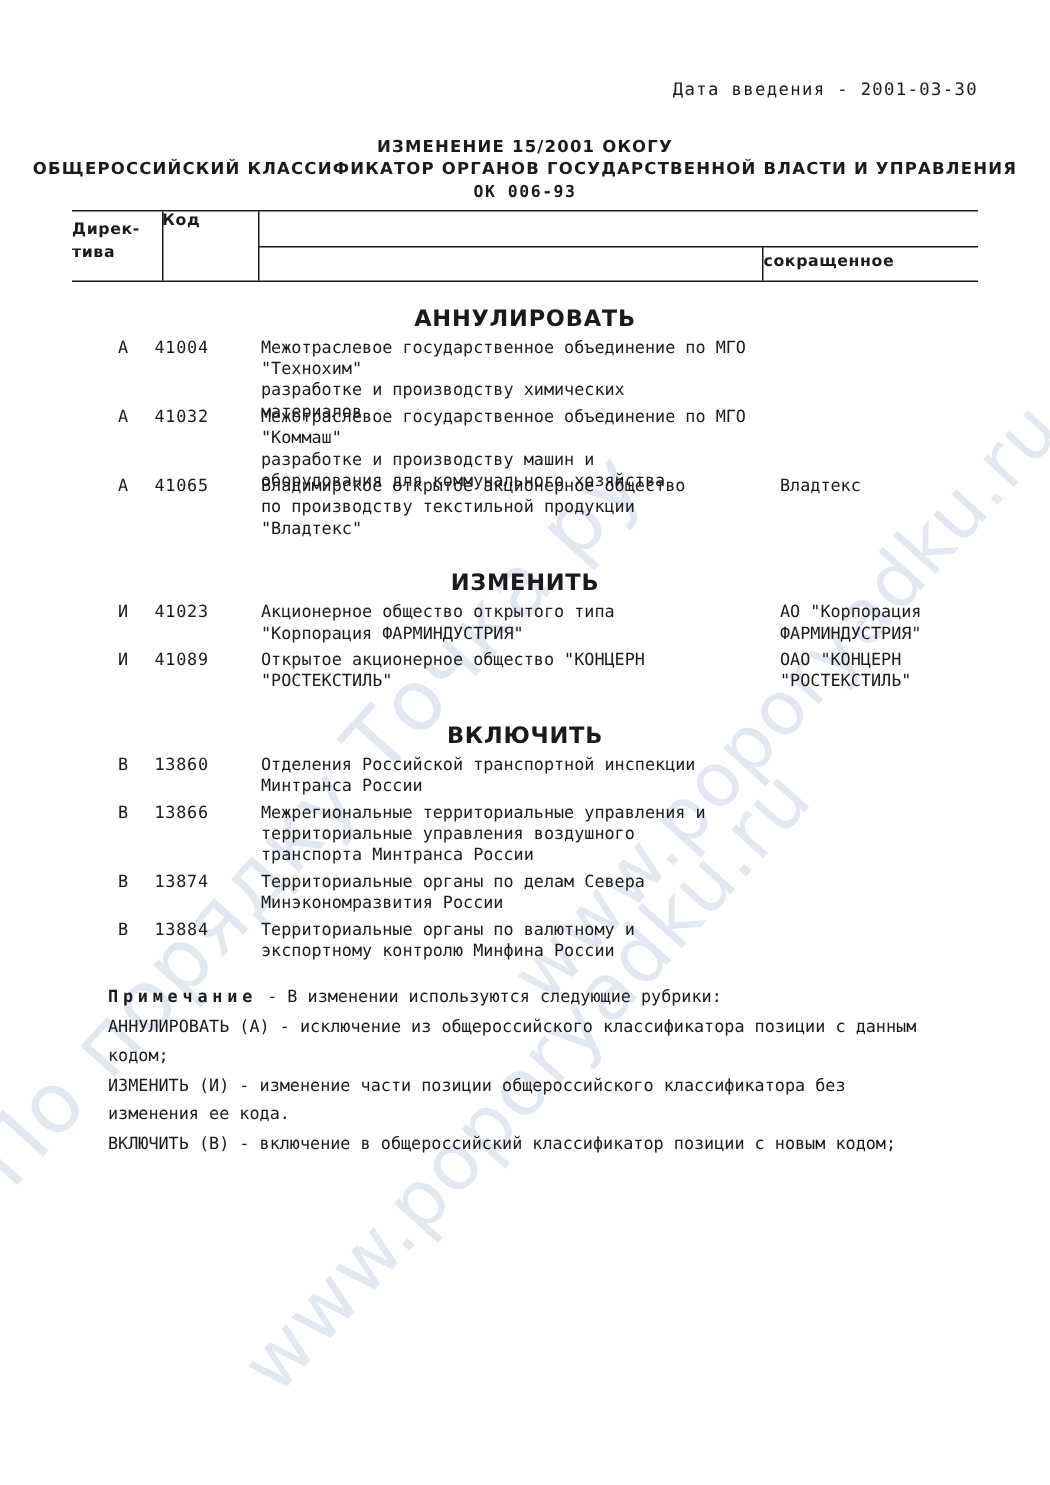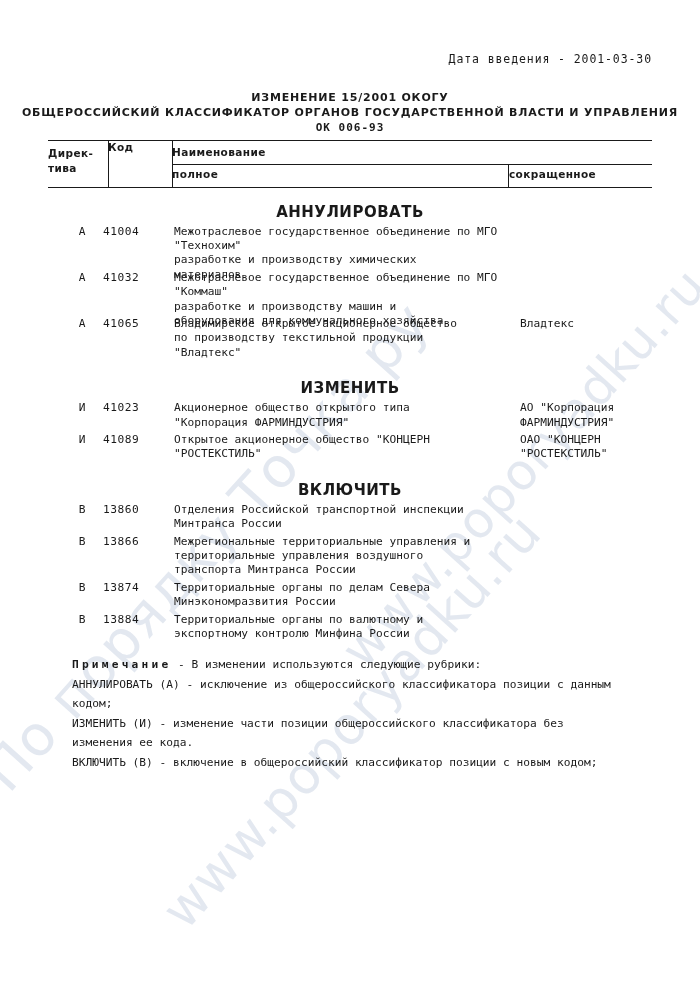--- a/index.html
+++ b/index.html
@@ -221,22 +221,20 @@
         <div class="vline v1"></div>
         <div class="vline v2"></div>
         <div class="vline v3"></div>
         <div class="hmid"></div>
 
         <div class="hcell h-dir">
           <div>Дирек-</div>
           <div>тива</div>
         </div>
         <div class="hcell h-cod">Код</div>
-        <div class="hcell h-nam-wide">Наименование</div>
-        <div class="hcell h-ful">полное</div>
         <div class="hcell h-abr">сокращенное</div>
       </div>
     </div>
 
     <div id="body-rows">
         <div class="section-title" style="top: 203px;">АННУЛИРОВАТЬ</div>
         <div class="row" style="top: 225px;">
           <span class="dir">А</span>
           <span class="code">41004</span>
           <span class="full">Межотраслевое государственное объединение по МГО "Технохим"

